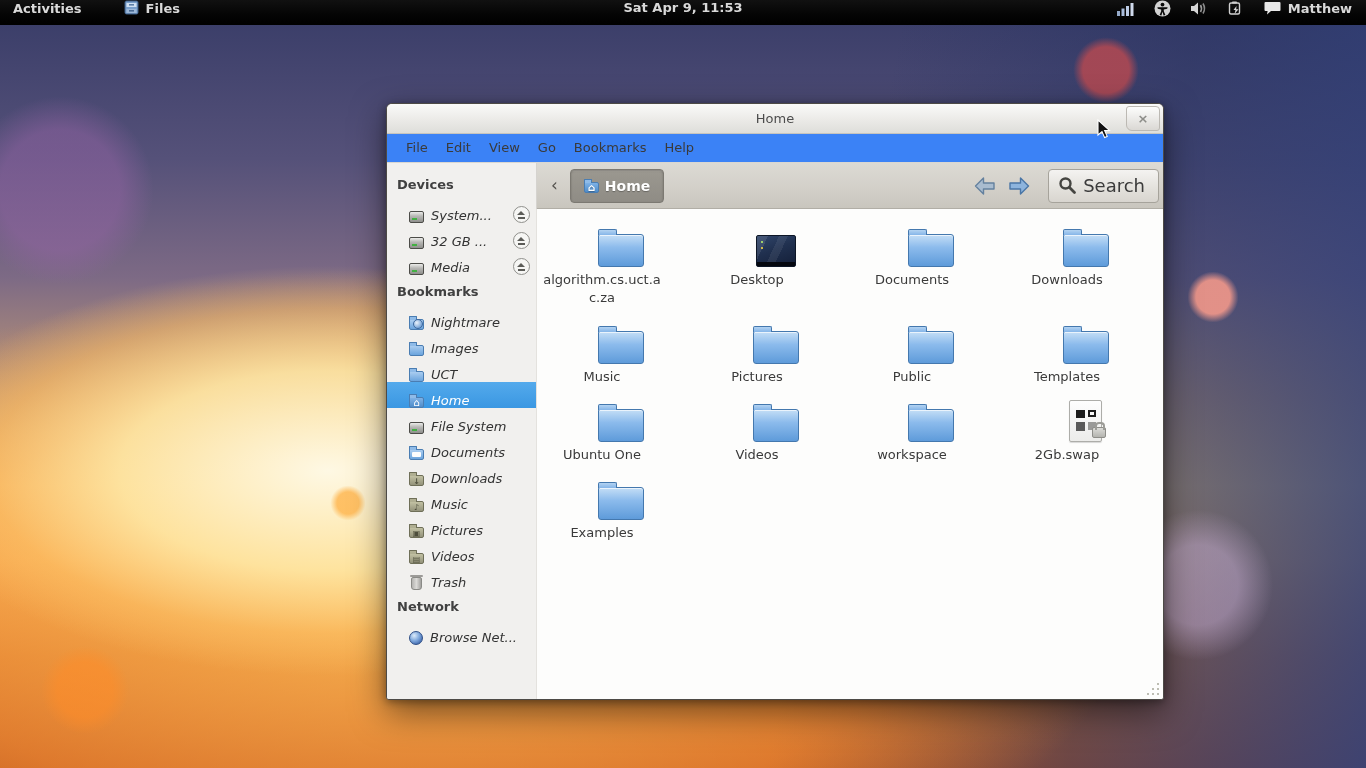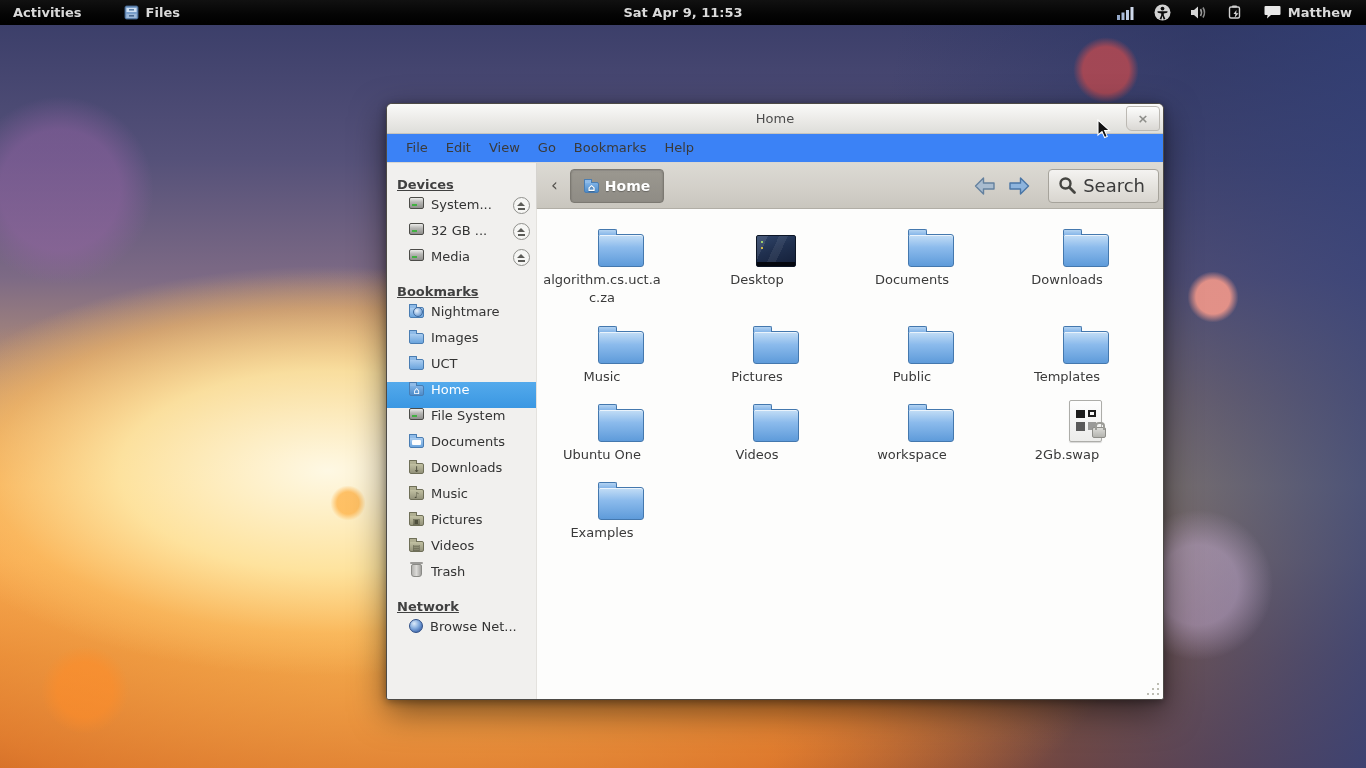--- a/index.html
+++ b/index.html
@@ -20,21 +20,21 @@
       radial-gradient(ellipse 900px 420px at 30% 78%, rgba(255,190,90,.75) 0%, rgba(250,150,60,.5) 55%, rgba(250,150,60,0) 80%),
       linear-gradient(100deg, rgba(40,52,100,0) 60%, rgba(40,52,100,.55) 80%, rgba(48,64,122,.9) 100%),
       linear-gradient(180deg, #3c3f6a 0%, #555179 18%, #7d6a85 34%, #c29a74 50%, #edc276 62%, #f2b35c 72%, #d87f30 85%, #c05a1d 100%);
   }
 
   
   .topbar {
     position:absolute; left:0; top:0; width:1366px; height:25px;
     background:linear-gradient(180deg,#111 0%,#040404 60%,#000 100%);
     color:#d9d9d9; font-size:13px; font-weight:bold;
-    display:flex; align-items:center;
+    display:flex; align-items:flex-start;
   }
   .tb-left { display:flex; align-items:center; padding-left:13px; gap:42px; }
   .app-entry { display:flex; align-items:center; gap:6px; }
   .clock { position:absolute; left:0; right:0; text-align:center; pointer-events:none; }
   .tb-right { margin-left:auto; display:flex; align-items:center; gap:19px; padding-right:14px; }
   .tb-user { display:flex; align-items:center; gap:7px; }
   .tb-ico { display:inline-flex; }
 
   
   .window {
@@ -64,22 +64,22 @@
   }
   .menu-item { padding:0 9px; line-height:28px; }
 
   .win-body { flex:1; display:flex; min-height:0; position:relative; }
 
   
   .sidebar {
     width:150px; flex:none; background:#f1f0ee; border-right:1px solid #d5d3cf;
     padding-top:5px; font-size:13px; color:#333; overflow:hidden;
   }
-  .side-header { font-weight:bold; color:#414141; padding:9px 0 5px 10px;text-decoration:underline; }
-  .side-item { height:26px; display:flex; align-items:flex-start; padding:0 6px 0 22px; gap:7px; white-space:nowrap; }
+  .side-header { font-weight:bold; color:#414141; padding:9px 0 5px 10px; }
+  .side-item { height:26px; display:flex; align-items:flex-end; padding:0 6px 0 22px; gap:7px; white-space:nowrap;font-style:italic; }
   .side-item.selected { background:linear-gradient(180deg,#54aaec,#3a97e2); color:#fff; }
   .side-label { overflow:hidden; text-overflow:ellipsis; }
   .side-spacer { margin-left:auto; }
 
   
   .mi { display:inline-block; flex:none; position:relative; }
   .mi.folder { width:15px; height:11px; border:1px solid #4a7db2; border-radius:1px 2px 2px 2px;
     background:linear-gradient(180deg,#aacdf0,#6ba4dd); margin-top:3px; }
   .mi.folder::before { content:''; position:absolute; top:-4px; left:-1px; width:6px; height:3px;
     background:#8fbbe8; border:1px solid; border-color:inherit; border-bottom:none; border-radius:1px 1px 0 0; }

